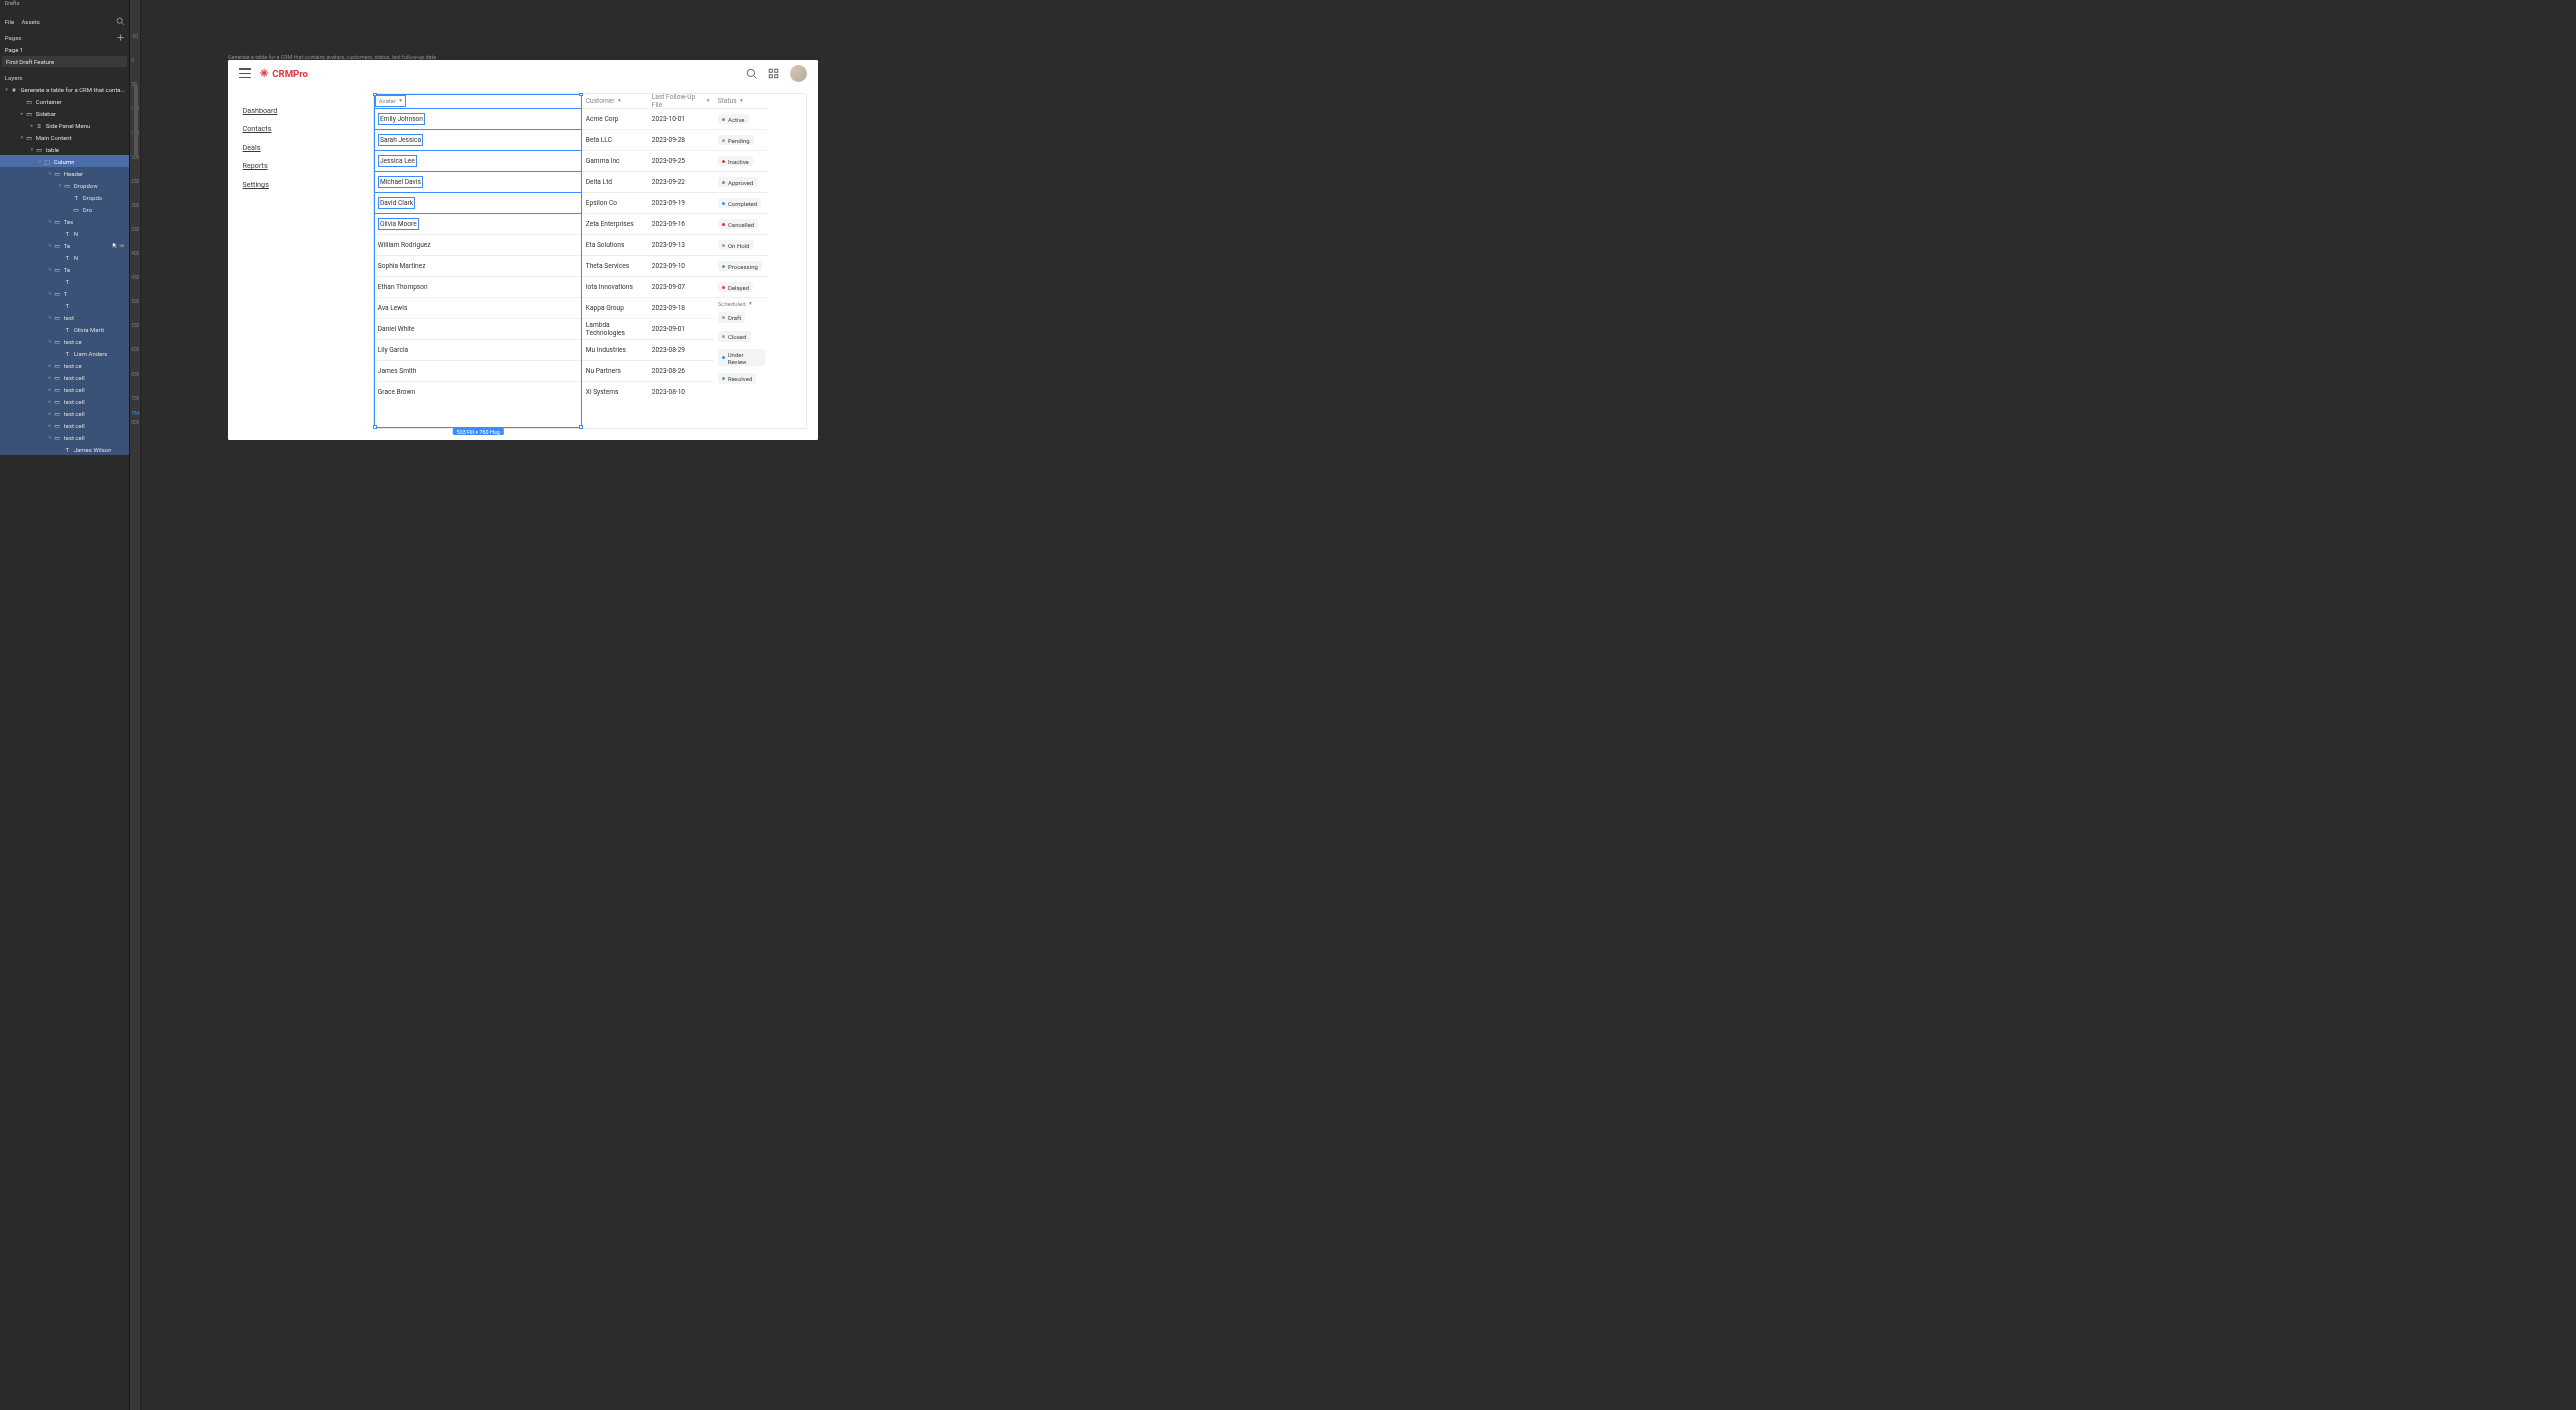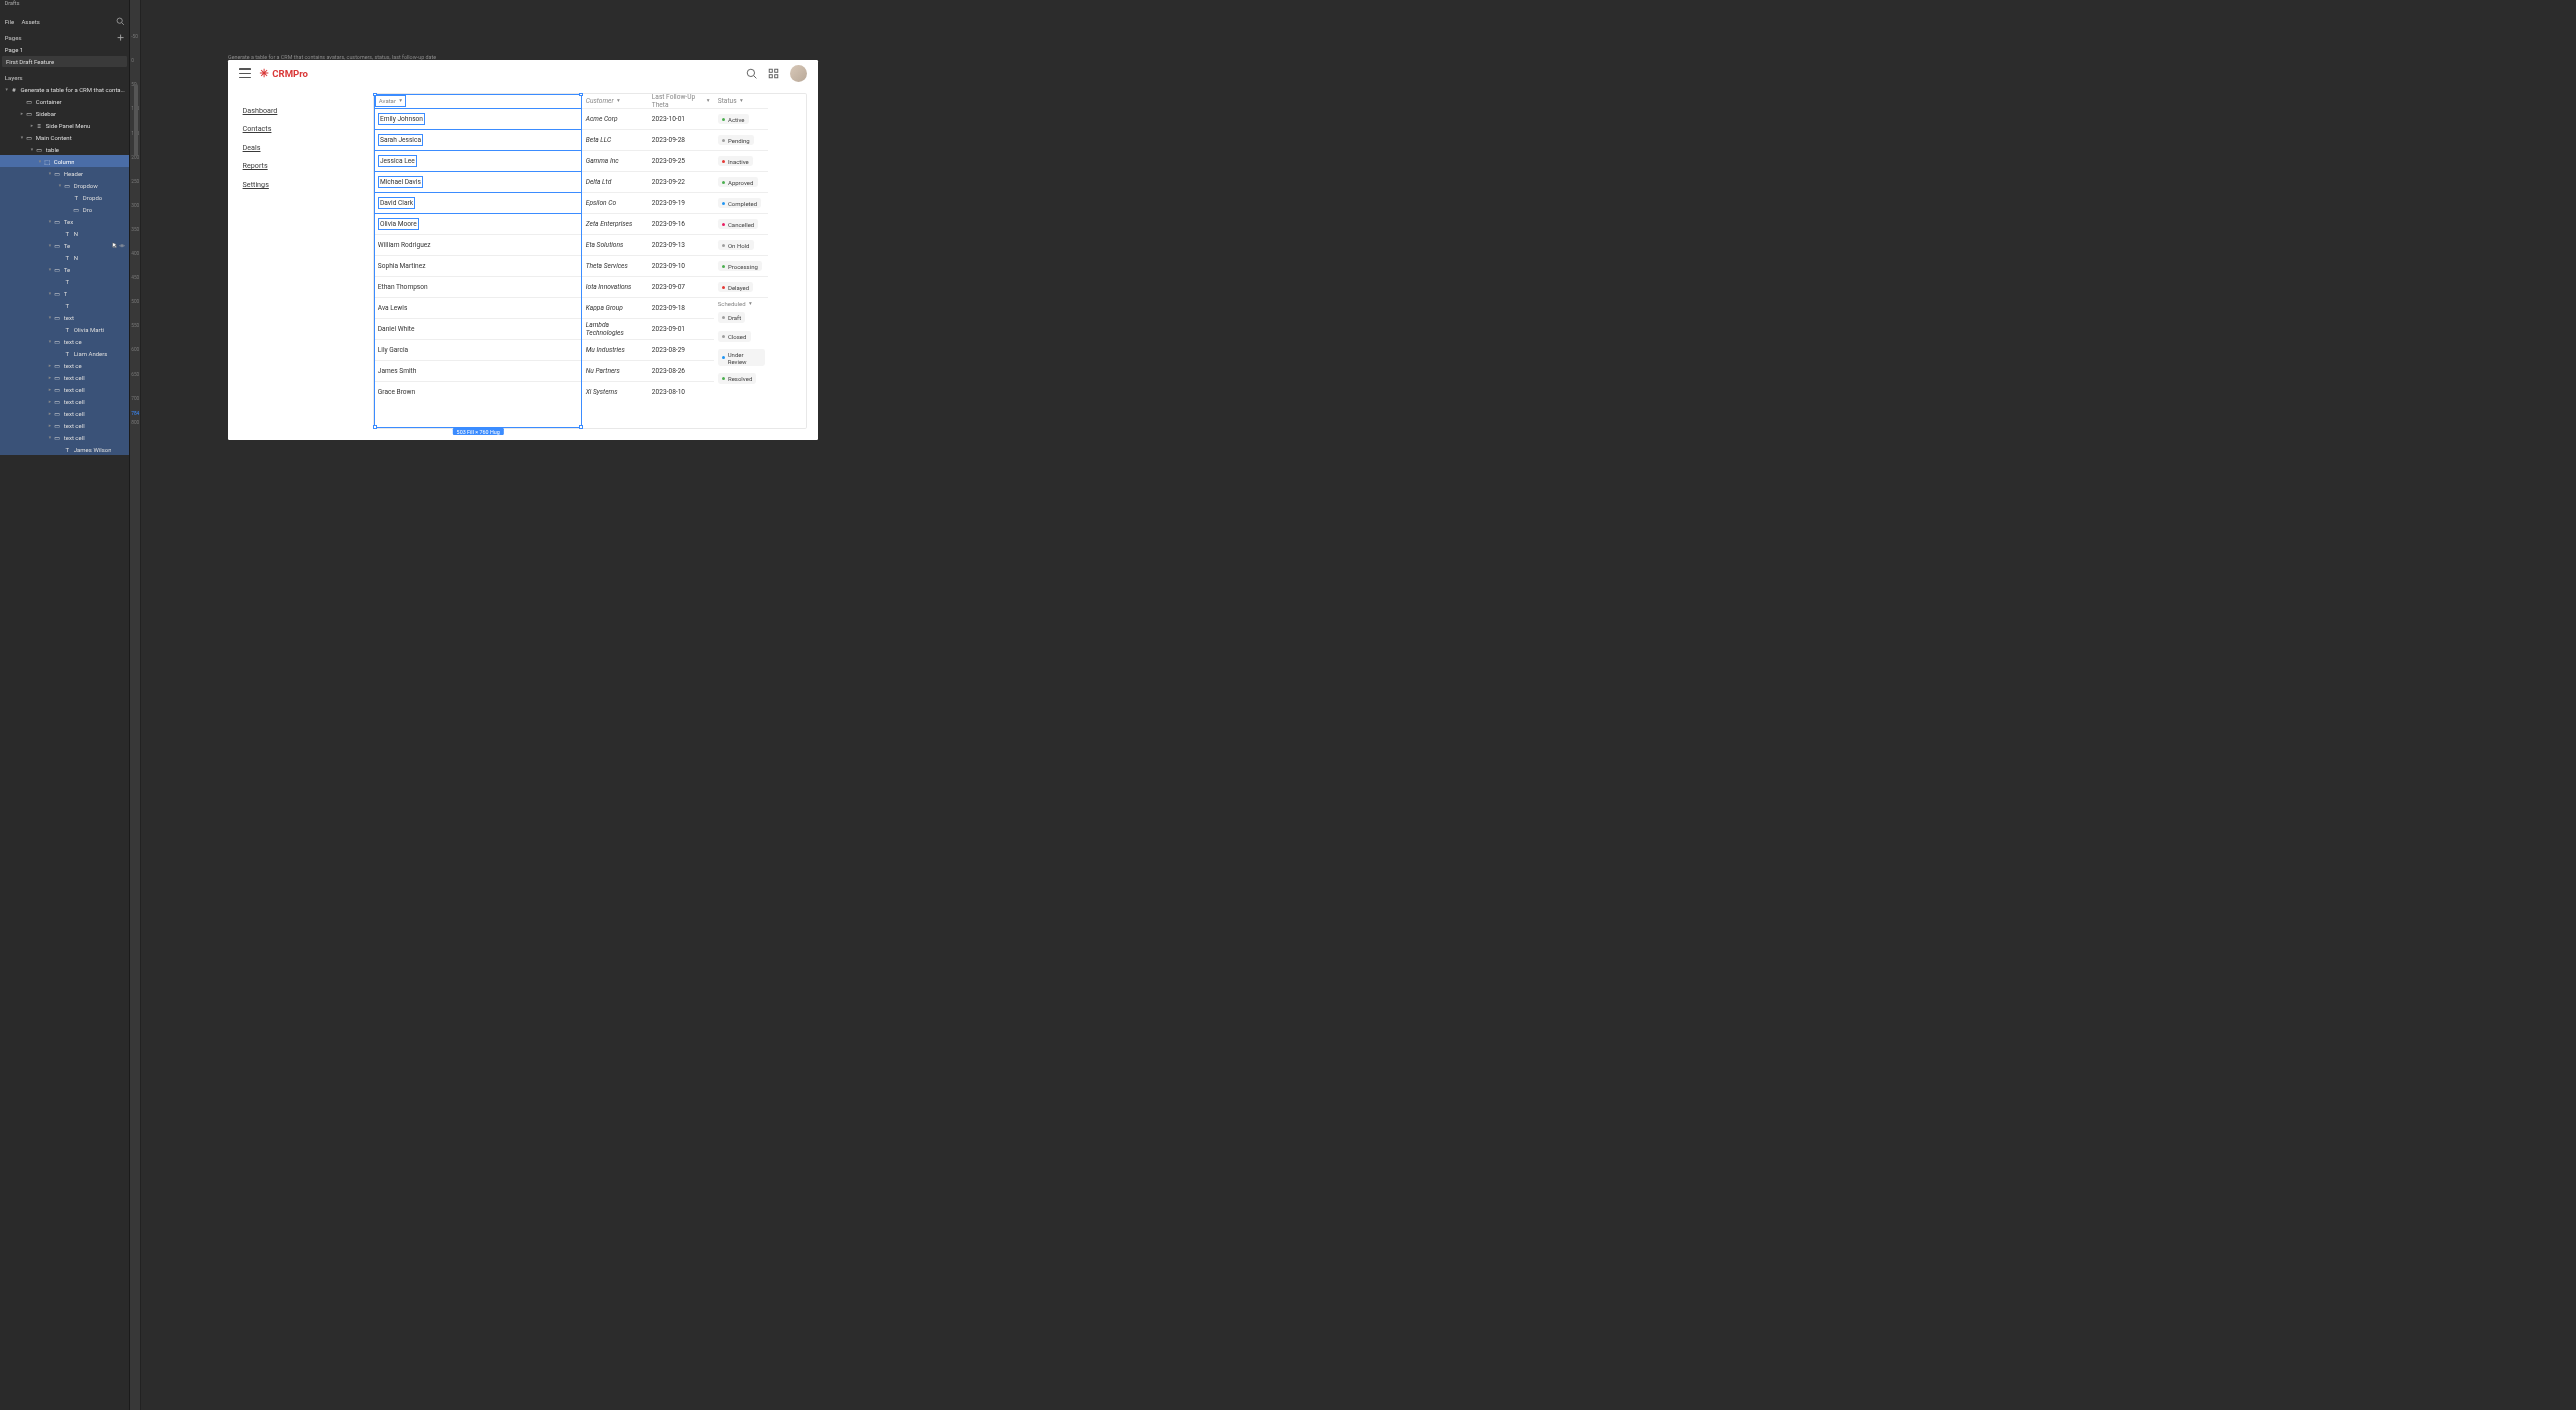--- a/index.html
+++ b/index.html
@@ -201,21 +201,21 @@
   border: 0.6px solid #e8e8e8;
   border-radius: 1.8px;
   position: relative;
   display: flex;
 }
 .col {
   display: flex;
   flex-direction: column;
 }
 .col.avatar { width: 208px; position: relative; }
-.col.customer { width: 66px; font-style: italic; }
+.col.customer { width: 66px; }
 .col.date { width: 66px; }
 .col.status { width: 54px; }
 .th {
   height: 14.5px;
   display: flex;
   align-items: center;
   padding: 0 3.6px;
   font-size: 6.6px;
   color: #888;
 }
@@ -632,21 +632,21 @@
           <div class="cell">Iota Innovations</div>
           <div class="cell">Kappa Group</div>
           <div class="cell">Lambda Technologies</div>
           <div class="cell">Mu Industries</div>
           <div class="cell">Nu Partners</div>
           <div class="cell">Xi Systems</div>
         </div>
 
         <div class="col date">
           <div class="th">
-            <span>Last Follow-Up Theta</span>
+            <span>Last Follow-Up File</span>
             <span class="chev">▼</span>
           </div>
           <div class="cell">2023-10-01</div>
           <div class="cell">2023-09-28</div>
           <div class="cell">2023-09-25</div>
           <div class="cell">2023-09-22</div>
           <div class="cell">2023-09-19</div>
           <div class="cell">2023-09-16</div>
           <div class="cell">2023-09-13</div>
           <div class="cell">2023-09-10</div>

